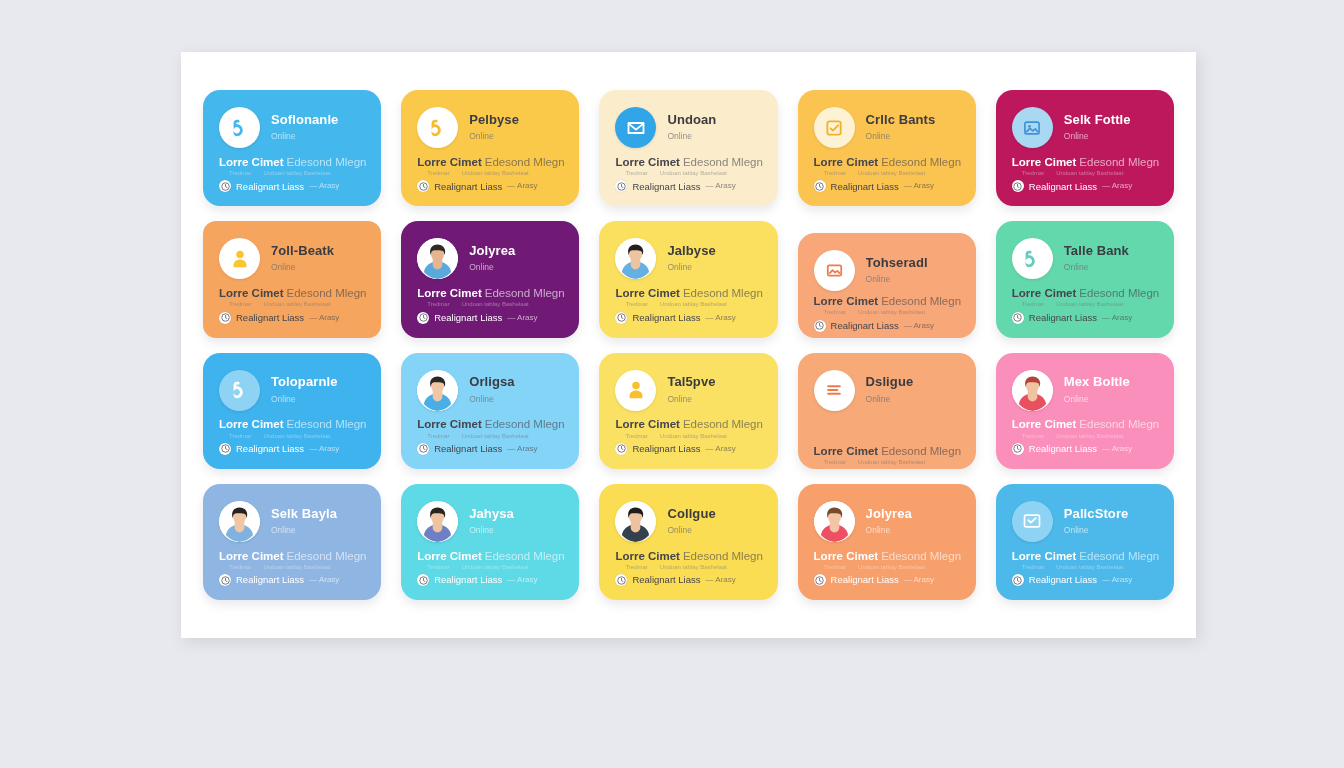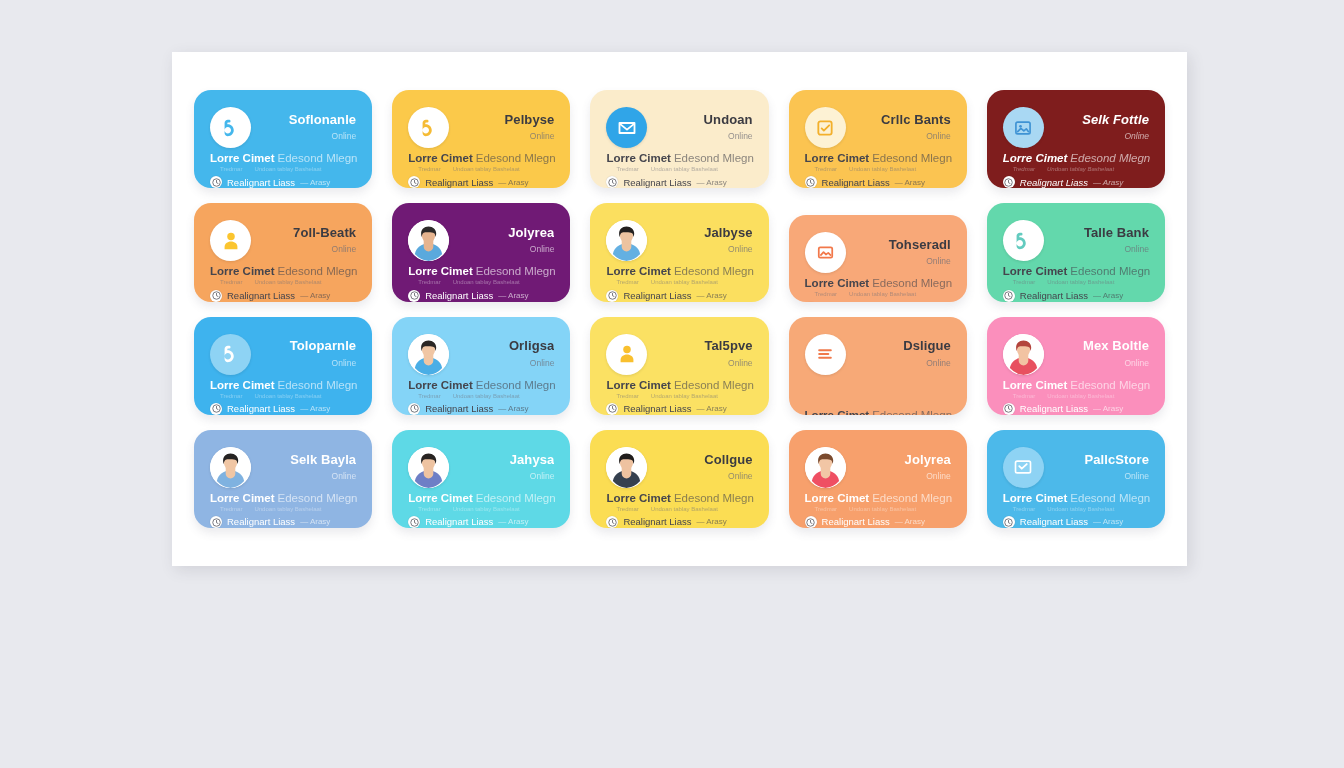--- a/index.html
+++ b/index.html
@@ -12,27 +12,26 @@
 
   body {
     background: #e8e9ee;
     font-family: "Liberation Sans", sans-serif;
     position: relative;
   }
 
   
   #panel {
     position: absolute;
-    left: 172px;
+    left: 181px;
     top: 52px;
     width: 1015px;
-    height: 514px;
+    height: 586px;
     background: #ffffff;
     box-shadow: 3px 4px 14px rgba(60,64,80,0.13);
-    text-align: right;
   }
 
   #grid {
     position: absolute;
     left: 0; top: 0;
     width: 100%; height: 100%;
     display: grid;
     grid-template-columns: repeat(5, 1fr);
     grid-template-rows: repeat(4, 1fr);
     column-gap: 20px;
@@ -285,21 +284,21 @@
               <svg width="9" height="9" viewBox="0 0 24 24">
                 <circle cx="12" cy="12" r="10" fill="none" stroke="#6b6b73" stroke-width="2.4"></circle>
                 <path d="M12 6.5v6l4 2" fill="none" stroke="#6b6b73" stroke-width="2.4" stroke-linecap="round" stroke-linejoin="round"></path>
               </svg>
             </span>
         <span>Realignart Liass</span>
         <span class="tail">— Arasy</span>
       </div>
     </div>
       </div>
-      <div class="card ink-light" style="background: #7f1d1d; font-style: italic;">
+      <div class="card ink-light" style="background: #be185d;">
     <div class="card-head">
       <div class="avatar" style="background:#a9d8f3">
             <svg width="20" height="20" viewBox="0 0 24 24">
               <rect x="3.5" y="5" width="17" height="14" rx="2" fill="none" stroke="#3f93d4" stroke-width="2"></rect>
               <circle cx="9" cy="10" r="1.6" fill="#3f93d4"></circle>
               <path fill="none" stroke="#3f93d4" stroke-width="2" stroke-linejoin="round" d="M5 17l4.5-4.5 3.5 3 3-2.5 3 4"></path>
             </svg>
           </div>
       <div class="head-meta">
         <div class="name">Selk Fottle</div>
@@ -319,21 +318,21 @@
               <svg width="9" height="9" viewBox="0 0 24 24">
                 <circle cx="12" cy="12" r="10" fill="none" stroke="#6b6b73" stroke-width="2.4"></circle>
                 <path d="M12 6.5v6l4 2" fill="none" stroke="#6b6b73" stroke-width="2.4" stroke-linecap="round" stroke-linejoin="round"></path>
               </svg>
             </span>
         <span>Realignart Liass</span>
         <span class="tail">— Arasy</span>
       </div>
     </div>
       </div>
-      <div class="card ink-dark" style="background: rgb(246, 165, 94);">
+      <div class="card ink-dark" style="background: rgb(246, 165, 94); border-radius: 13px;">
     <div class="card-head">
       <div class="avatar" style="background:#ffffff">
             <svg width="22" height="22" viewBox="0 0 24 24">
               <circle cx="12" cy="7.2" r="4.1" fill="#fbc52f"></circle>
               <path fill="#fbc52f" d="M12 12.6c-4 0-7 2.6-7 5.9V21h14v-2.5c0-3.3-3-5.9-7-5.9z"></path>
             </svg>
           </div>
       <div class="head-meta">
         <div class="name">7oll-Beatk</div>
         <div class="status">Online</div>

